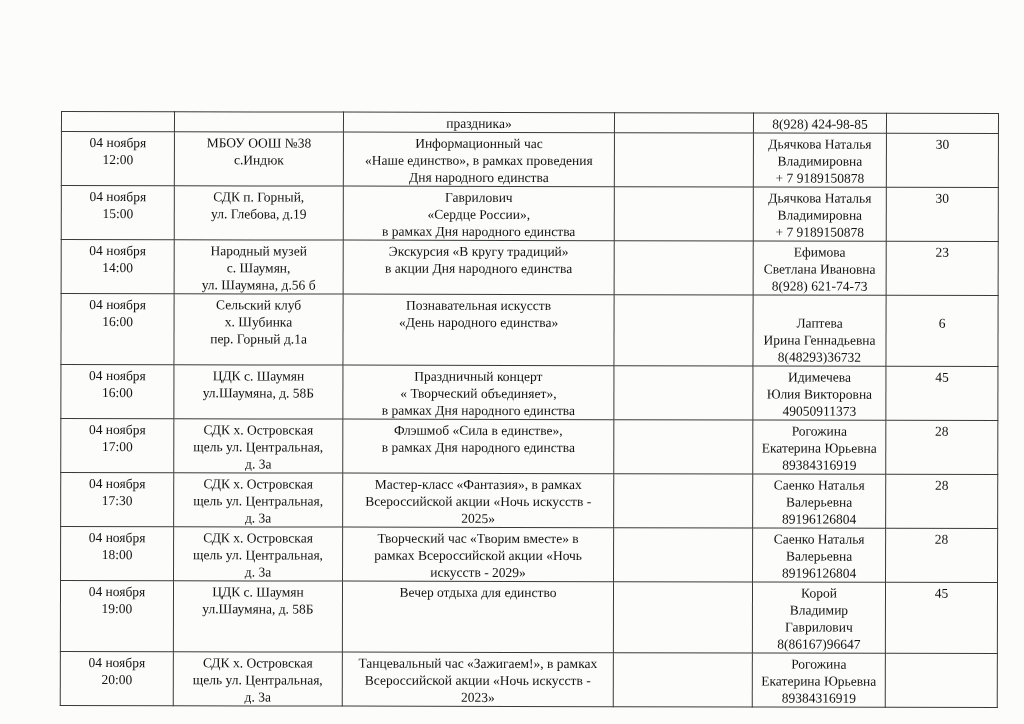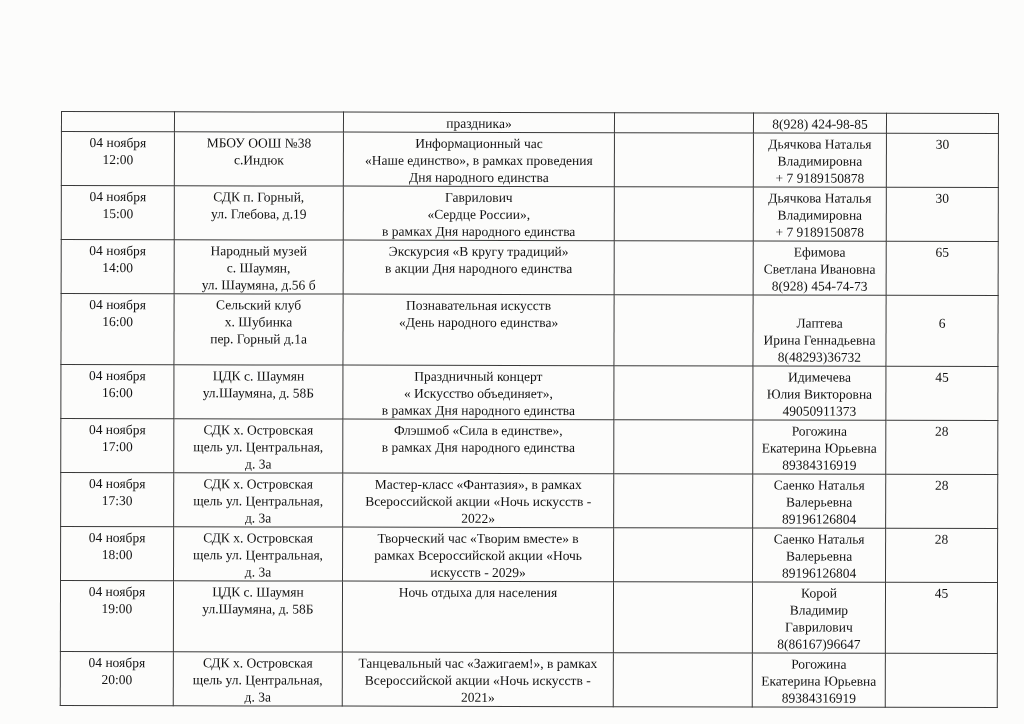--- a/index.html
+++ b/index.html
@@ -101,22 +101,22 @@
         <td>04 ноября
 14:00</td>
         <td>Народный музей
 с. Шаумян,
 ул. Шаумяна, д.56 б</td>
         <td>Экскурсия «В кругу традиций»
 в акции Дня народного единства</td>
         <td></td>
         <td>Ефимова
 Светлана Ивановна
-8(928) 454-74-73</td>
-        <td>65</td>
+8(928) 621-74-73</td>
+        <td>23</td>
       </tr>
       <tr class="h-tall">
         <td>04 ноября
 16:00</td>
         <td>Сельский клуб
 х. Шубинка
 пер. Горный д.1а</td>
         <td>Познавательная искусств
 «День народного единства»</td>
         <td></td>
@@ -126,21 +126,21 @@
 8(48293)36732</td>
         <td>
 6</td>
       </tr>
       <tr class="h-norm">
         <td>04 ноября
 16:00</td>
         <td>ЦДК с. Шаумян
 ул.Шаумяна, д. 58Б</td>
         <td>Праздничный концерт
-« Искусство объединяет»,
+« Творческий объединяет»,
 в рамках Дня народного единства</td>
         <td></td>
         <td>Идимечева
 Юлия Викторовна
 49050911373</td>
         <td>45</td>
       </tr>
       <tr class="h-norm">
         <td>04 ноября
 17:00</td>
@@ -156,21 +156,21 @@
         <td>28</td>
       </tr>
       <tr class="h-norm">
         <td>04 ноября
 17:30</td>
         <td>СДК х. Островская
 щель ул. Центральная,
 д. 3а</td>
         <td>Мастер-класс «Фантазия», в рамках
 Всероссийской акции «Ночь искусств -
-2022»</td>
+2025»</td>
         <td></td>
         <td>Саенко Наталья
 Валерьевна
 89196126804</td>
         <td>28</td>
       </tr>
       <tr class="h-norm">
         <td>04 ноября
 18:00</td>
         <td>СДК х. Островская
@@ -183,37 +183,37 @@
         <td>Саенко Наталья
 Валерьевна
 89196126804</td>
         <td>28</td>
       </tr>
       <tr class="h-tall2">
         <td>04 ноября
 19:00</td>
         <td>ЦДК с. Шаумян
 ул.Шаумяна, д. 58Б</td>
-        <td>Ночь отдыха для населения</td>
+        <td>Вечер отдыха для единство</td>
         <td></td>
         <td>Корой
 Владимир
 Гаврилович
 8(86167)96647</td>
         <td>45</td>
       </tr>
       <tr class="h-norm">
         <td>04 ноября
 20:00</td>
         <td>СДК х. Островская
 щель ул. Центральная,
 д. 3а</td>
         <td>Танцевальный час «Зажигаем!», в рамках
 Всероссийской акции «Ночь искусств -
-2021»</td>
+2023»</td>
         <td></td>
         <td>Рогожина
 Екатерина Юрьевна
 89384316919</td>
         <td></td>
       </tr>
     </tbody>
   </table>
 </div>
 

